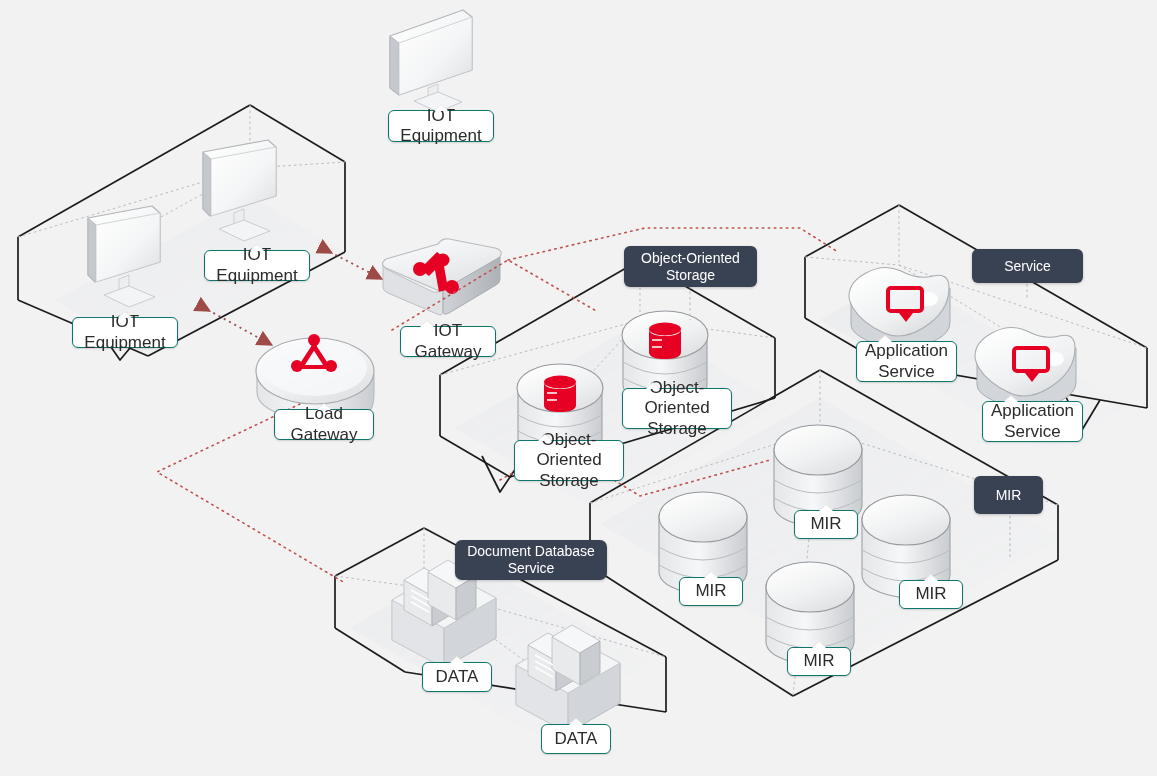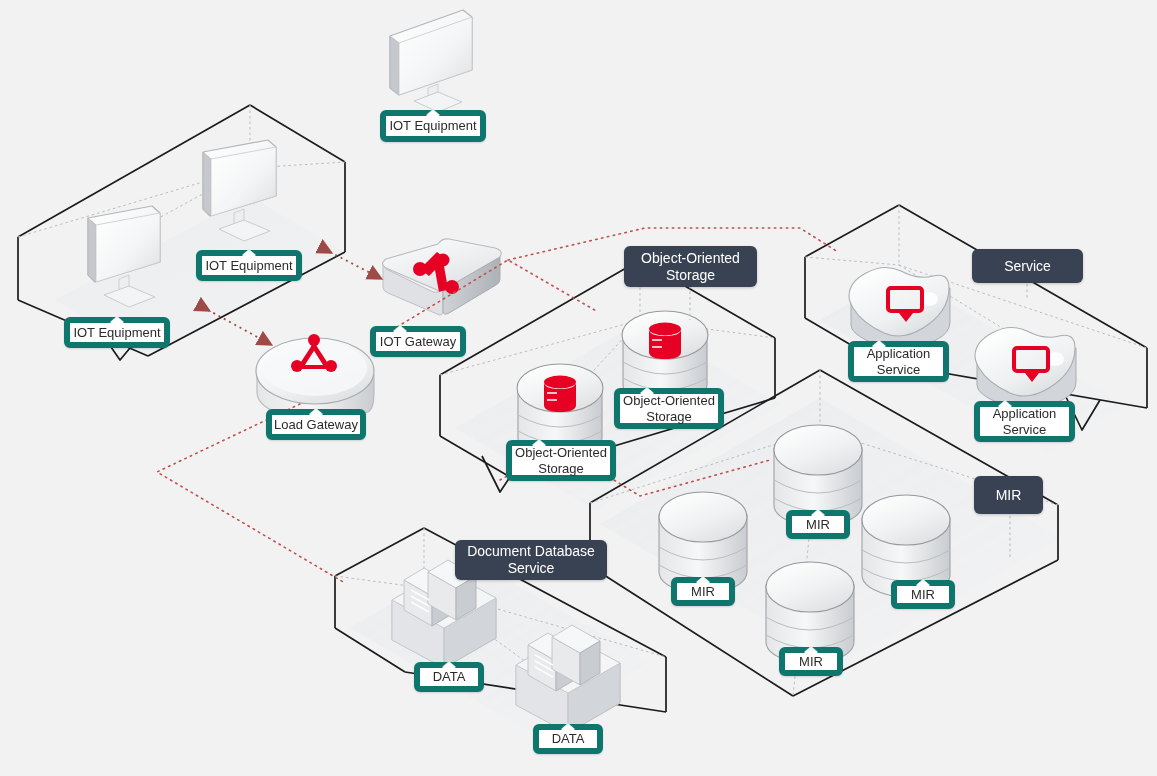--- a/index.html
+++ b/index.html
@@ -20,23 +20,24 @@
     display:flex;align-items:center;justify-content:center;
     text-align:center;
     border-radius:6px;
     line-height:1.18;
     white-space:pre-line;
     z-index:40;
   }
   .chip.light{
     background:#ffffff;
     color:#2b2b2b;
-    font-size:13px;
-    border:6px solid #0f766e;
+    font-size:17px;
+    border:1px solid #0f766e;
     box-shadow:0 1px 2px rgba(0,0,0,.14);
+    margin-left:8px;
   }
   .chip.dark{
     background:#394253;
     color:#ffffff;
     font-size:14px;
     box-shadow:0 1px 3px rgba(0,0,0,.2);
   }
   
   .chip.light.notch::before{
     content:"";
@@ -380,21 +381,21 @@
   </div>
 
   <div class="chip light notch" style="left:196px;top:250px;width:106px;height:31px;">
     <span>IOT Equipment</span>
   </div>
 
   <div class="chip light notch" style="left:64px;top:317px;width:106px;height:31px;">
     <span>IOT Equipment</span>
   </div>
 
-  <div class="chip light notch notch-left" style="left:370px;top:326px;width:96px;height:31px;">
+  <div class="chip light notch notch-left" style="left:392px;top:326px;width:96px;height:31px;">
     <span>IOT Gateway</span>
   </div>
 
   <div class="chip light notch" style="left:266px;top:409px;width:100px;height:31px;">
     <span>Load Gateway</span>
   </div>
 
   <div class="chip dark" style="left:624px;top:246px;width:133px;height:41px;">
     <span>Object-Oriented
 Storage</span>
@@ -433,21 +434,21 @@
   <div class="chip light notch" style="left:671px;top:577px;width:64px;height:29px;">
     <span>MIR</span>
   </div>
   <div class="chip light notch" style="left:891px;top:580px;width:64px;height:29px;">
     <span>MIR</span>
   </div>
   <div class="chip light notch" style="left:779px;top:647px;width:64px;height:29px;">
     <span>MIR</span>
   </div>
 
-  <div class="chip dark" style="left:455px;top:540px;width:152px;height:40px;">
+  <div class="chip dark" style="left:455px;top:540px;width:152px;height:40px;border-radius:7px;">
     <span>Document Database
 Service</span>
   </div>
 
   <div class="chip light notch" style="left:414px;top:662px;width:70px;height:30px;">
     <span>DATA</span>
   </div>
   <div class="chip light notch" style="left:533px;top:724px;width:70px;height:30px;">
     <span>DATA</span>
   </div>

